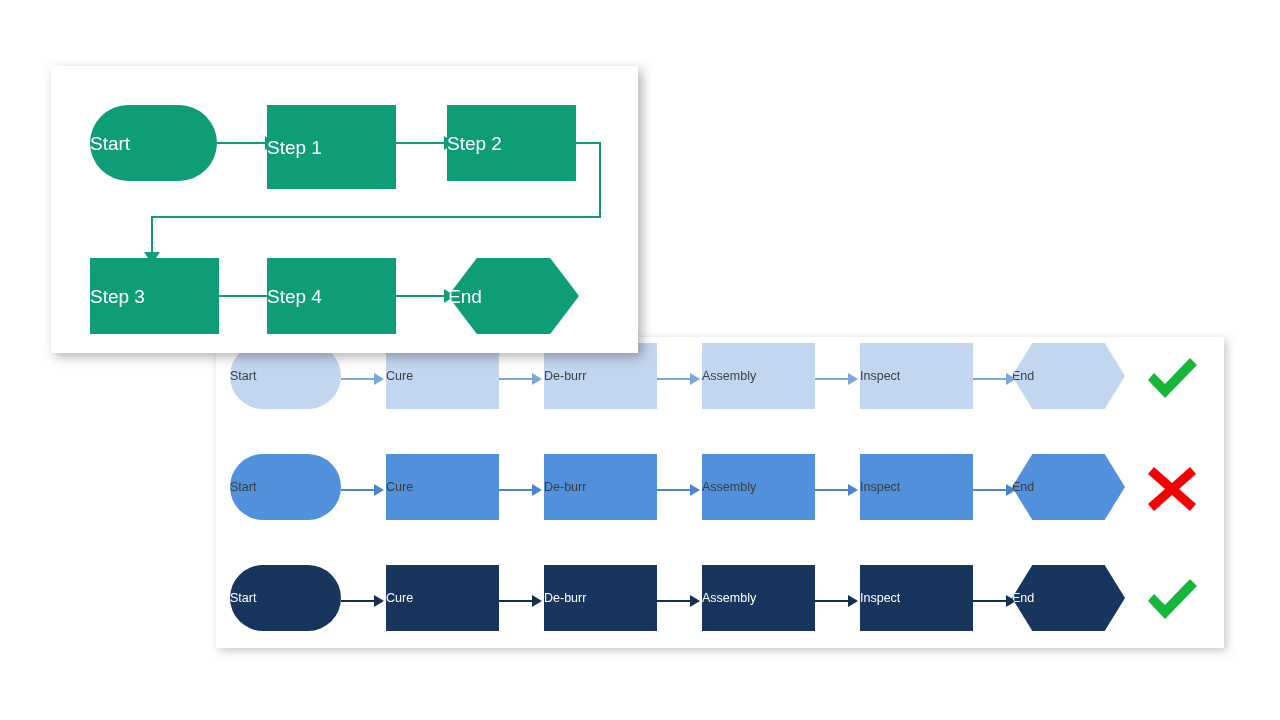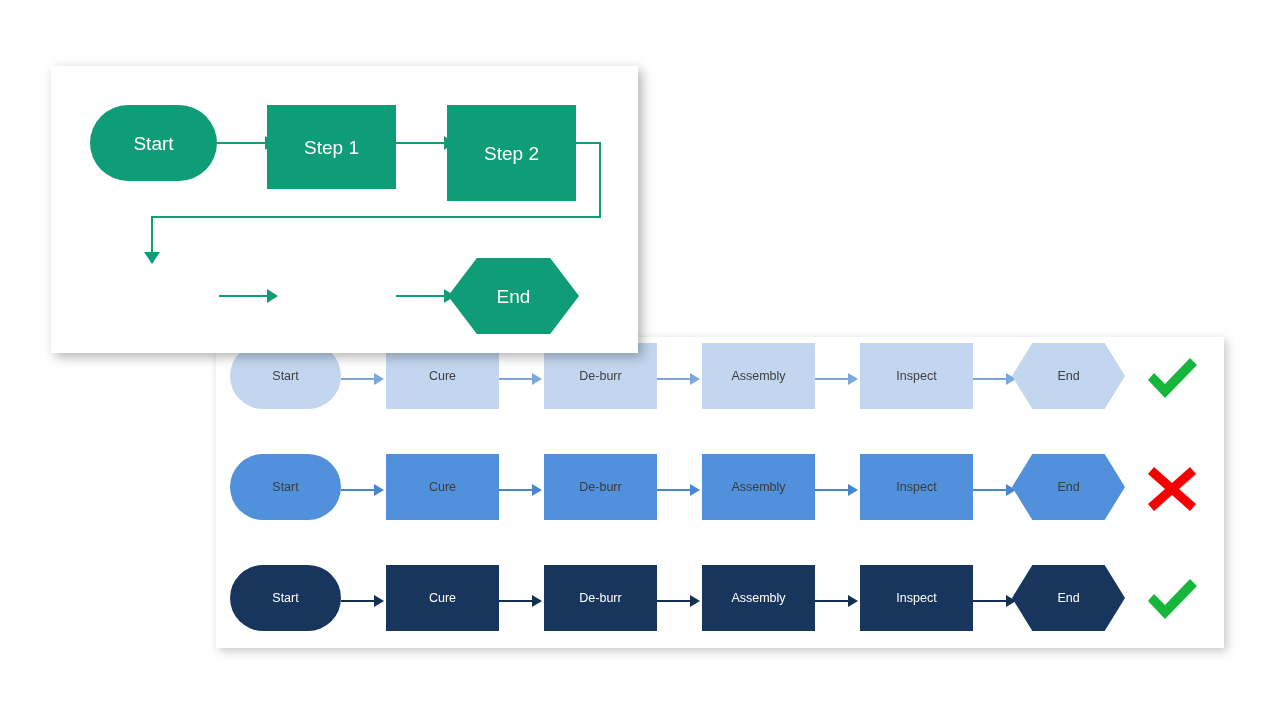--- a/index.html
+++ b/index.html
@@ -22,21 +22,21 @@
   }
   #green-card{
     left:51px;top:66px;width:587px;height:287px;
     box-shadow:4px 4px 11px rgba(0,0,0,0.30);
     z-index:2;
   }
 
   
   .shape{
     position:absolute;
-    display:flex;align-items:center;justify-content:center;
+    display:flex;align-items:center;
     box-sizing:border-box;
     text-align:center;
     white-space:nowrap;
     line-height:1;
   }
   .shape .lbl{display:block;}
 
   
   .g-shape{background:#0f9d77;color:#ffffff;font-size:19px;}
   .g-rect{border-radius:0;}
@@ -224,33 +224,39 @@
     </div>
     <div class="conn-line g-line" style="left:166px;top:76px;width:48px;height:2px;"></div>
     <div class="arrow-head g-head" style="left:214px;top:70px;"></div>
 
     <div class="shape g-shape g-rect" style="left:216px;top:39px;width:129px;height:84px;">
       <span class="lbl">Step 1</span>
     </div>
     <div class="conn-line g-line" style="left:345px;top:76px;width:48px;height:2px;"></div>
     <div class="arrow-head g-head" style="left:393px;top:70px;"></div>
 
-    <div class="shape g-shape g-rect" style="left:396px;top:39px;width:129px;height:96px;">
+    <div class="shape g-shape g-rect" style="left:396px;top:39px;width:129px;height:76px;">
       <span class="lbl">Step 2</span>
     </div>
 
     <div class="conn-line g-line" style="left:525px;top:76px;width:25px;height:2px;"></div>
     <div class="conn-line g-line" style="left:548px;top:76px;width:2px;height:76px;"></div>
     <div class="conn-line g-line" style="left:100px;top:150px;width:450px;height:2px;"></div>
     <div class="conn-line g-line" style="left:100px;top:150px;width:2px;height:38px;"></div>
     <div class="arrow-head g-head-down" style="left:93px;top:186px;"></div>
 
+    <div class="shape g-shape g-rect" style="left:39px;top:192px;width:129px;height:76px;">
+      <span class="lbl">Step 3</span>
+    </div>
     <div class="conn-line g-line" style="left:168px;top:229px;width:48px;height:2px;"></div>
     <div class="arrow-head g-head" style="left:216px;top:223px;"></div>
 
+    <div class="shape g-shape g-rect" style="left:216px;top:192px;width:129px;height:76px;">
+      <span class="lbl">Step 4</span>
+    </div>
     <div class="conn-line g-line" style="left:345px;top:229px;width:48px;height:2px;"></div>
     <div class="arrow-head g-head" style="left:393px;top:223px;"></div>
 
     <div class="shape g-shape g-hex" style="left:397px;top:192px;width:131px;height:76px;">
       <span class="lbl">End</span>
     </div>
 
   </div>
 
 </div>

